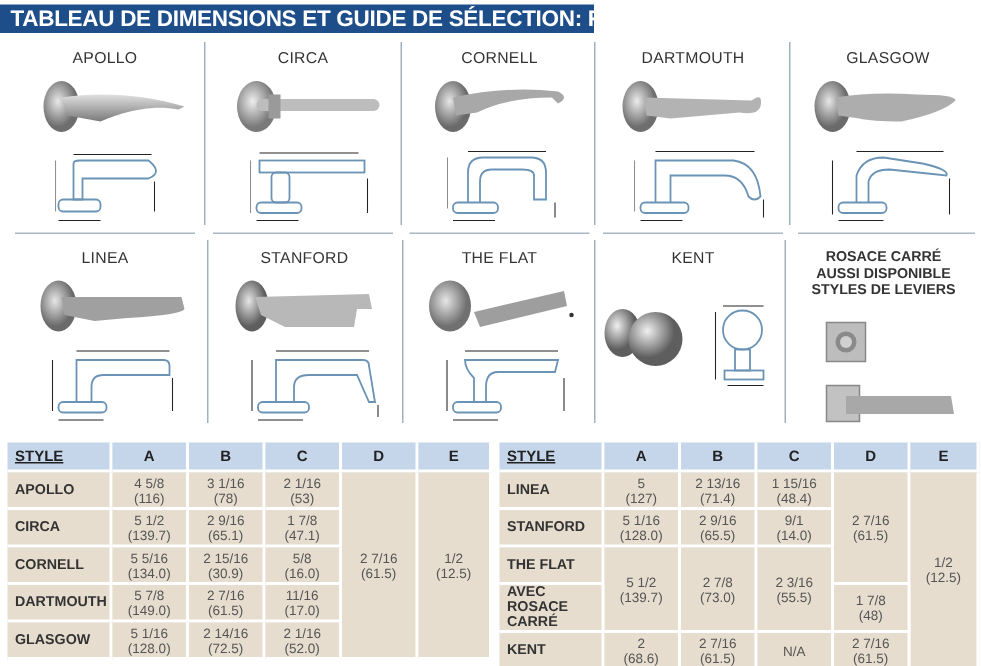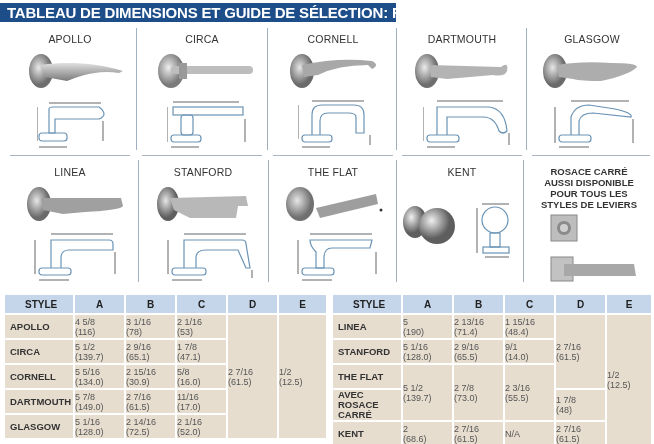--- a/index.html
+++ b/index.html
@@ -8,22 +8,22 @@
   .tiles { position: absolute; left: 0; top: 25px; width: 654px; height: 262px; }
   .tile { position: absolute; width: 130px; height: 129px; }
   .tile .name { position: absolute; top: 8px; width: 100%; text-align: center; font-size: 10.5px; color: #333; letter-spacing: 0.2px; }
   .tile .photo { position: absolute; }
   .tile .diagram { position: absolute; }
   .vsep { position: absolute; width: 1px; background: #9fb0c0; }
   .hsep { position: absolute; height: 1px; background: #aab6c2; }
   .rosace-note { position: absolute; top: 8px; width: 100%; text-align: center; font-size: 9.5px; line-height: 11px; color: #333; font-weight: bold; }
   table.dims { position: absolute; top: 295px; border-collapse: separate; border-spacing: 0; font-size: 9.5px; }
   table.dims th { background: #c5d6ea; color: #222; font-weight: bold; height: 20px; text-align: center; border-right: 2px solid #fff; border-bottom: 2px solid #fff; font-size: 10px; }
-  table.dims th.style-col { text-align: left; padding-left: 20px; }
-  table.dims td { background: #e6ddcf; color: #555; text-align: left; line-height: 10px; height: 25px; border-right: 2px solid #fff; border-bottom: 2px solid #fff; vertical-align: middle; font-size: 9px; }
+  table.dims th.style-col { text-align: left; padding-left: 5px; text-decoration: underline; }
+  table.dims td { background: #e6ddcf; color: #555; text-align: center; line-height: 10px; height: 25px; border-right: 2px solid #fff; border-bottom: 2px solid #fff; vertical-align: middle; font-size: 9px; }
   table.dims td.style-name { text-align: left; padding-left: 5px; font-weight: bold; color: #333; font-size: 9.5px; }
   .val { display: block; }
 </style>
 </head>
 <body>
 
 <div class="title-bar">TABLEAU DE DIMENSIONS ET GUIDE DE SÉLECTION: ROSACE</div>
 
 <div class="tiles">
 
@@ -254,21 +254,20 @@
           <line x1="7" y1="2" x2="34" y2="2"></line>
           <line x1="2" y1="6" x2="2" y2="51"></line>
           <line x1="10" y1="55" x2="34" y2="55"></line>
         </g>
       </svg>
   </div>
   <div class="tile" style="left:524px;top:133px;">
     <div class="rosace-note">
       <span class="val">ROSACE CARRÉ</span>
       <span class="val">AUSSI DISPONIBLE</span>
-      <span class="val">POUR TOUS LES</span>
       <span class="val">STYLES DE LEVIERS</span>
     </div>
     <svg class="photo" style="left:26px;top:56px;" width="28" height="28" viewBox="0 0 28 28">
         <rect x="1" y="1" width="26" height="26" fill="#bdbdbd" stroke="#888"></rect>
         <circle cx="14" cy="14" r="7" fill="#8a8a8a"></circle>
         <circle cx="14" cy="14" r="4" fill="#d0d0d0"></circle>
       </svg>
     <svg class="photo" style="left:26px;top:98px;" width="90" height="28" viewBox="0 0 90 28">
         <rect x="1" y="1" width="22" height="24" fill="#c2c2c2" stroke="#888"></rect>
         <path d="M14 8 L84 8 L86 20 L14 20 Z" fill="#a8a8a8"></path>
@@ -383,21 +382,21 @@
       <th style="width:51px;">C</th>
       <th style="width:51px;">D</th>
       <th style="width:46px;">E</th>
     </tr>
   </thead>
   <tbody>
     <tr>
       <td class="style-name">LINEA</td>
       <td>
           <span class="val">5</span>
-          <span class="val">(190)</span>
+          <span class="val">(127)</span>
         </td>
       <td>
           <span class="val">2 13/16</span>
           <span class="val">(71.4)</span>
         </td>
       <td>
           <span class="val">1 15/16</span>
           <span class="val">(48.4)</span>
         </td>
       <td rowspan="3">

